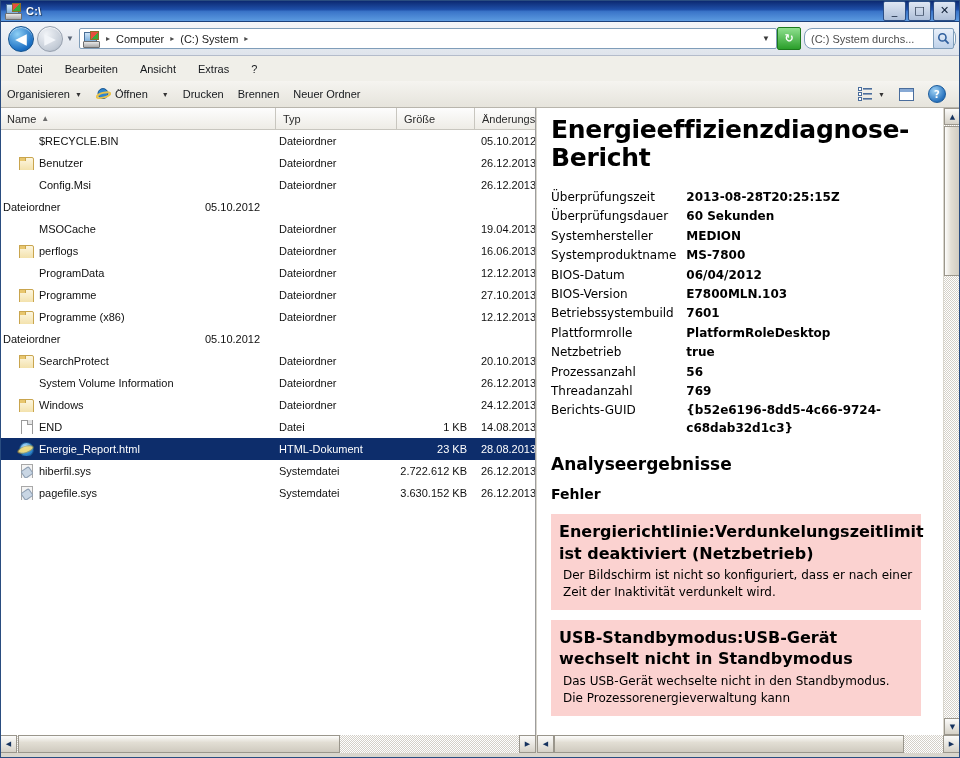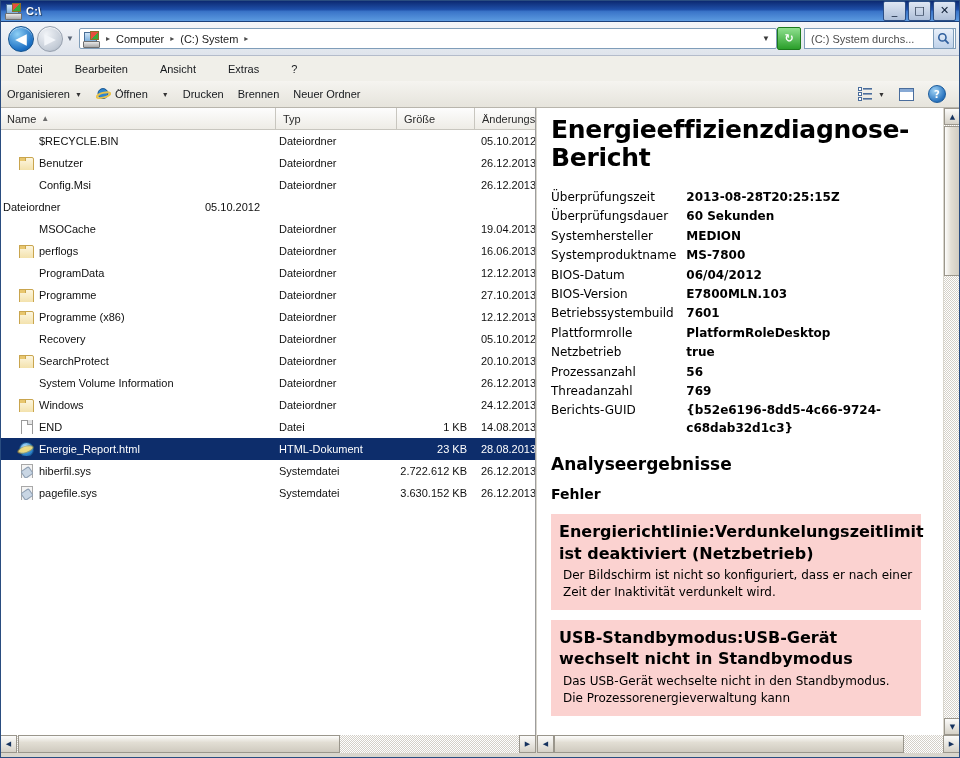--- a/index.html
+++ b/index.html
@@ -86,42 +86,42 @@
   .refreshbtn{
     width:22px;height:21px;flex:none;margin-right:3px;
     background:linear-gradient(to bottom,#8fe08f,#2a9e2a);
     border:1px solid #1d7a1d;border-radius:2px;
     display:flex;align-items:center;justify-content:center;
     color:#ffffff;font-size:11px;font-weight:bold;
     font-family:"DejaVu Sans",sans-serif;
   }
   .searchbox{
     width:152px;height:21px;flex:none;margin-right:4px;
-    background:#ffffff;border:1px solid #7f9db9;border-radius:0;
+    background:#ffffff;border:1px solid #7f9db9;border-radius:8px;
     display:flex;align-items:center;box-sizing:border-box;
   }
   .search-text{
     flex:1;font-size:11px;color:#4c4c4c;padding-left:6px;
     white-space:nowrap;overflow:hidden;
   }
   .search-ico{
     width:19px;height:19px;flex:none;margin-right:1px;
     background:linear-gradient(to bottom,#e9f0fa,#bfd2ea);
     border:1px solid #7f9db9;border-radius:2px;
     display:flex;align-items:center;justify-content:center;
   }
 
   
   .menubar{
     position:absolute;left:0;top:56px;width:960px;height:25px;
     background:#f0efe9;box-sizing:border-box;
     display:flex;align-items:center;
   }
   .menuitem{
-    font-size:11px;color:#16191d;padding:3px 8px;margin-left:16px;
+    font-size:11px;color:#16191d;padding:3px 8px;margin-left:6px;
   }
   .menubar .menuitem:first-child{margin-left:9px;}
 
   
   .toolbar{
     position:absolute;left:0;top:81px;width:960px;height:27px;
     background:linear-gradient(to bottom,#f5f4f0,#e6e4dc);
     border-bottom:1px solid #b8b5ac;
     box-sizing:border-box;display:flex;align-items:center;
   }
@@ -571,24 +571,20 @@
         <div class="row">
           <div class="cell-name">
             <span class="ficon folder"></span>
             <span>Programme (x86)</span>
           </div>
           <div class="cell-typ">Dateiordner</div>
           <div class="cell-size"></div>
           <div class="cell-date">12.12.2013</div>
         </div>
         <div class="row">
-          <div class="cell-name">
-            <span class="ficon folder-light"></span>
-            <span>Recovery</span>
-          </div>
           <div class="cell-typ">Dateiordner</div>
           <div class="cell-size"></div>
           <div class="cell-date">05.10.2012</div>
         </div>
         <div class="row">
           <div class="cell-name">
             <span class="ficon folder"></span>
             <span>SearchProtect</span>
           </div>
           <div class="cell-typ">Dateiordner</div>

